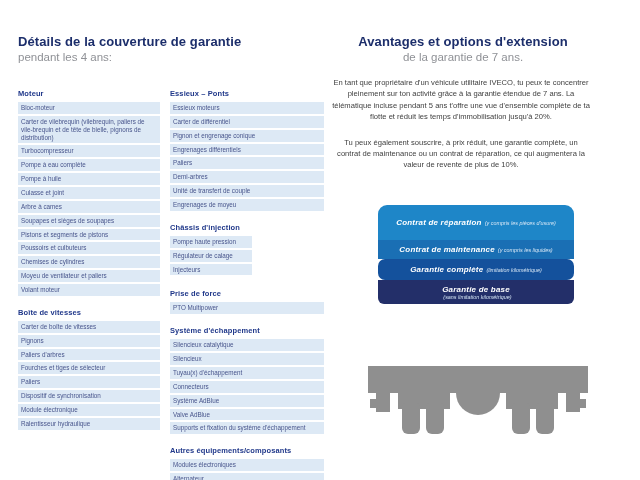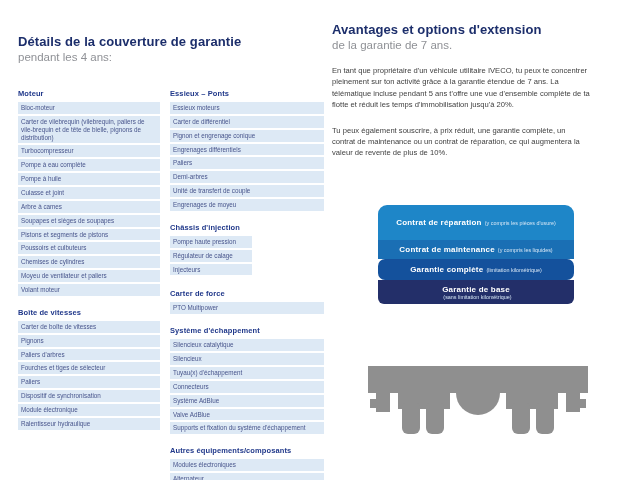--- a/index.html
+++ b/index.html
@@ -16,27 +16,27 @@
   .col2 { width:154px; }
   .section { margin-bottom:12px; }
   .section-heading { font-size:7.5px; font-weight:bold; color:#20388a; margin-bottom:4px; letter-spacing:.1px; }
   .row { background:#dde9f5; color:#47548b; font-size:6.3px; line-height:1.25; padding:2px 3px; margin-bottom:2px; }
   .pair { display:flex; margin-bottom:12px; }
   .pair .section { margin-bottom:0; }
   .pair .section:first-child { width:70px; margin-right:10px; }
   .pair .section:last-child { width:82px; }
 
   
-  .right { position:absolute; left:332px; top:22px; width:262px; }
+  .right { position:absolute; left:332px; top:34px; width:262px;text-align:center; }
   .right .page-subtitle { margin-bottom:4px; }
   .para { font-size:7.6px; color:#3e3e3e; line-height:1.5; margin-top:14px; width:258px; }
   .para:first-of-type { margin-top:26px; }
 
   .diagram { position:absolute; left:378px; top:205px; width:196px; }
-  .band { display:flex; align-items:center; justify-content:center; text-align:right; padding:0 6px; }
+  .band { display:flex; align-items:center; justify-content:center; text-align:right; padding:0 6px;font-style:italic; }
   .band:first-child { border-radius:9px 9px 0 0; }
   .band:last-child { border-radius:0 0 6px 6px; }
   .band .label { color:#ffffff; font-weight:bold; font-size:8px; letter-spacing:.2px; }
   .band .note { color:#d6e6f5; font-size:5.4px; margin-left:3px; font-weight:normal; }
   .truck { position:absolute; left:368px; top:366px; }
 </style>
 </head>
 <body>
 
 <div class="page">
@@ -91,21 +91,21 @@
         <div class="pair">
             <div class="section">
               <div class="section-heading">Châssis d'injection</div>
               <div class="row">Pompe haute pression</div>
               <div class="row">Régulateur de calage</div>
               <div class="row">Injecteurs</div>
             </div>
           </div>
         <div>
             <div class="section">
-              <div class="section-heading">Carter de force</div>
+              <div class="section-heading">Prise de force</div>
               <div class="row">PTO Multipower</div>
             </div>
             <div class="section">
               <div class="section-heading">Système d'échappement</div>
               <div class="row">Silencieux catalytique</div>
               <div class="row">Silencieux</div>
               <div class="row">Tuyau(x) d'échappement</div>
               <div class="row">Connecteurs</div>
               <div class="row">Système AdBlue</div>
               <div class="row">Valve AdBlue</div>

